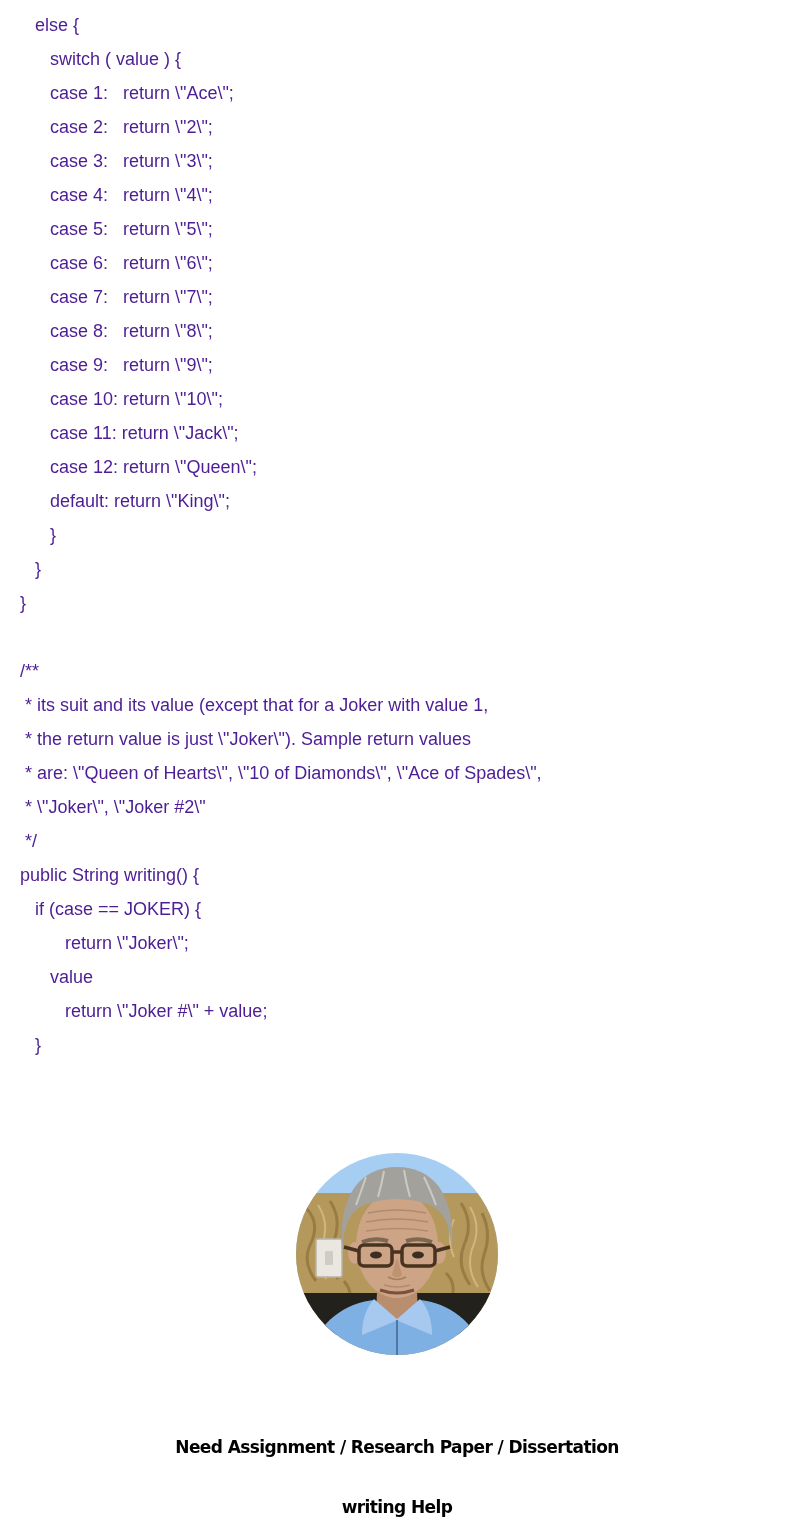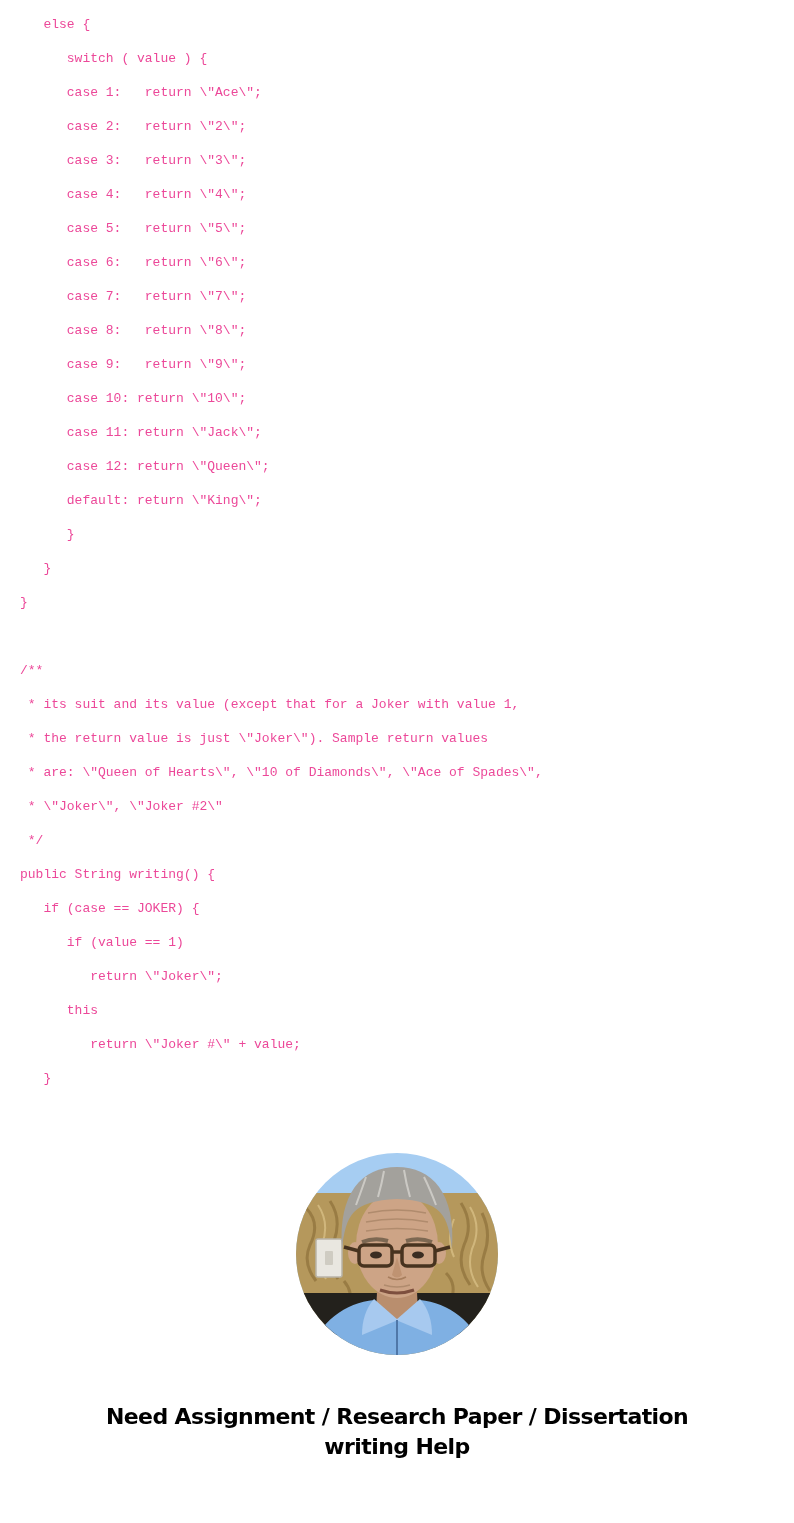--- a/index.html
+++ b/index.html
@@ -14,47 +14,48 @@
   }
   .code-block {
     position: absolute;
     top: 8px;
     left: 20px;
     right: 0;
   }
   .code-line {
     height: 34px;
     line-height: 34px;
-    font-size: 13px;
-    color: #ec4899;
+    font-size: 18px;
+    color: #4c1d95;
     white-space: pre;
-    font-family: Liberation Mono, monospace;
+    font-family: Liberation Sans, sans-serif;
   }
   .avatar-wrap {
     position: absolute;
     top: 1153px;
     left: 296px;
     width: 202px;
     height: 202px;
   }
   .avatar-wrap svg { display: block; }
   .footer {
     position: absolute;
     top: 1402px;
     left: 0;
     width: 794px;
     text-align: center;
     color: #000000;
     font-family: "DejaVu Sans", sans-serif;
     font-weight: 700;
   }
   .footer-line {
-    font-size: 22px;
+    font-size: 17px;
     line-height: 30px;
     letter-spacing: -0.6px;
+    margin-top: 30px;
   }
 </style>
 </head>
 <body>
 
 <div class="code-block">
     <div class="code-line">   else {</div>
     <div class="code-line">      switch ( value ) {</div>
     <div class="code-line">      case 1:   return \"Ace\";</div>
     <div class="code-line">      case 2:   return \"2\";</div>
@@ -74,23 +75,22 @@
     <div class="code-line">}</div>
     <div class="code-line"></div>
     <div class="code-line">/**</div>
     <div class="code-line"> * its suit and its value (except that for a Joker with value 1,</div>
     <div class="code-line"> * the return value is just \"Joker\"). Sample return values</div>
     <div class="code-line"> * are: \"Queen of Hearts\", \"10 of Diamonds\", \"Ace of Spades\",</div>
     <div class="code-line"> * \"Joker\", \"Joker #2\"</div>
     <div class="code-line"> */</div>
     <div class="code-line">public String writing() {</div>
     <div class="code-line">   if (case == JOKER) {</div>
-    <div class="code-line">      if (value == 1)</div>
     <div class="code-line">         return \"Joker\";</div>
-    <div class="code-line">      this</div>
+    <div class="code-line">      value</div>
     <div class="code-line">         return \"Joker #\" + value;</div>
     <div class="code-line">   }</div>
   </div>
 
 <div class="avatar-wrap">
   <svg width="202" height="202" viewBox="0 0 202 202">
     <defs>
       <clipPath id="avclip">
           <circle cx="101" cy="101" r="101"></circle>
         </clipPath>

